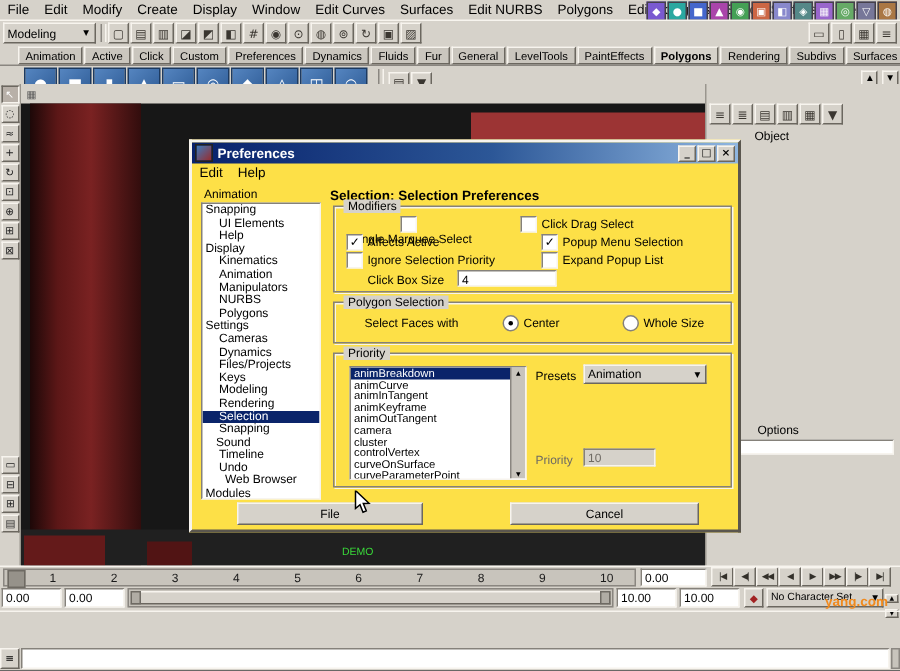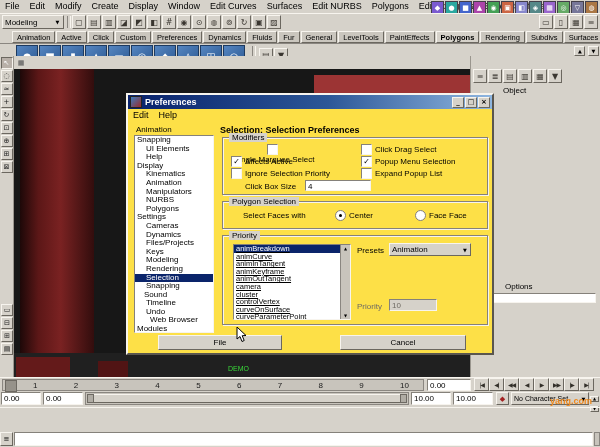--- a/index.html
+++ b/index.html
@@ -266,21 +266,21 @@
         <span class="cbl">Single Marquee Select</span>
       </div>
       <div class="row abs" style="left:8px;top:18px;">
         <span class="cb checked"></span>
         <span class="cbl">Affects Active</span>
       </div>
       <div class="row abs" style="left:8px;top:30px;">
         <span class="cb"></span>
         <span class="cbl">Ignore Selection Priority</span>
       </div>
-      <div class="row abs" style="left:138px;top:6px;">
+      <div class="row abs" style="left:124px;top:6px;">
         <span class="cb"></span>
         <span class="cbl">Click Drag Select</span>
       </div>
       <div class="row abs" style="left:138px;top:18px;">
         <span class="cb checked"></span>
         <span class="cbl">Popup Menu Selection</span>
       </div>
       <div class="row abs" style="left:138px;top:30px;">
         <span class="cb"></span>
         <span class="cbl">Expand Popup List</span>
@@ -293,28 +293,28 @@
 
     <div class="group" style="left:94px;top:106px;width:266px;height:28px;">
       <span class="legend">Polygon Selection</span>
       <div class="abs" style="left:20px;top:9px;font-size:8px;">Select Faces with</div>
       <div class="row abs" style="left:112px;top:8px;">
         <span class="radio checked"></span>
         <span class="cbl">Center</span>
       </div>
       <div class="row abs" style="left:192px;top:8px;">
         <span class="radio"></span>
-        <span class="cbl">Face Face</span>
+        <span class="cbl">Whole Size</span>
       </div>
     </div>
 
     <div class="group" style="left:94px;top:140px;width:266px;height:90px;">
       <span class="legend">Priority</span>
       <div class="abs sunken" style="left:10px;top:8px;width:118px;height:76px;overflow:hidden;">
-        <div style="margin-right:9px;text-decoration:underline;">
+        <div style="margin-right:9px;">
 
         <div class="pri-item selected">animBreakdown</div>
             <div class="pri-item">animCurve</div>
             <div class="pri-item">animInTangent</div>
             <div class="pri-item">animKeyframe</div>
             <div class="pri-item">animOutTangent</div>
             <div class="pri-item">camera</div>
             <div class="pri-item">cluster</div>
             <div class="pri-item">controlVertex</div>
             <div class="pri-item">curveOnSurface</div>

